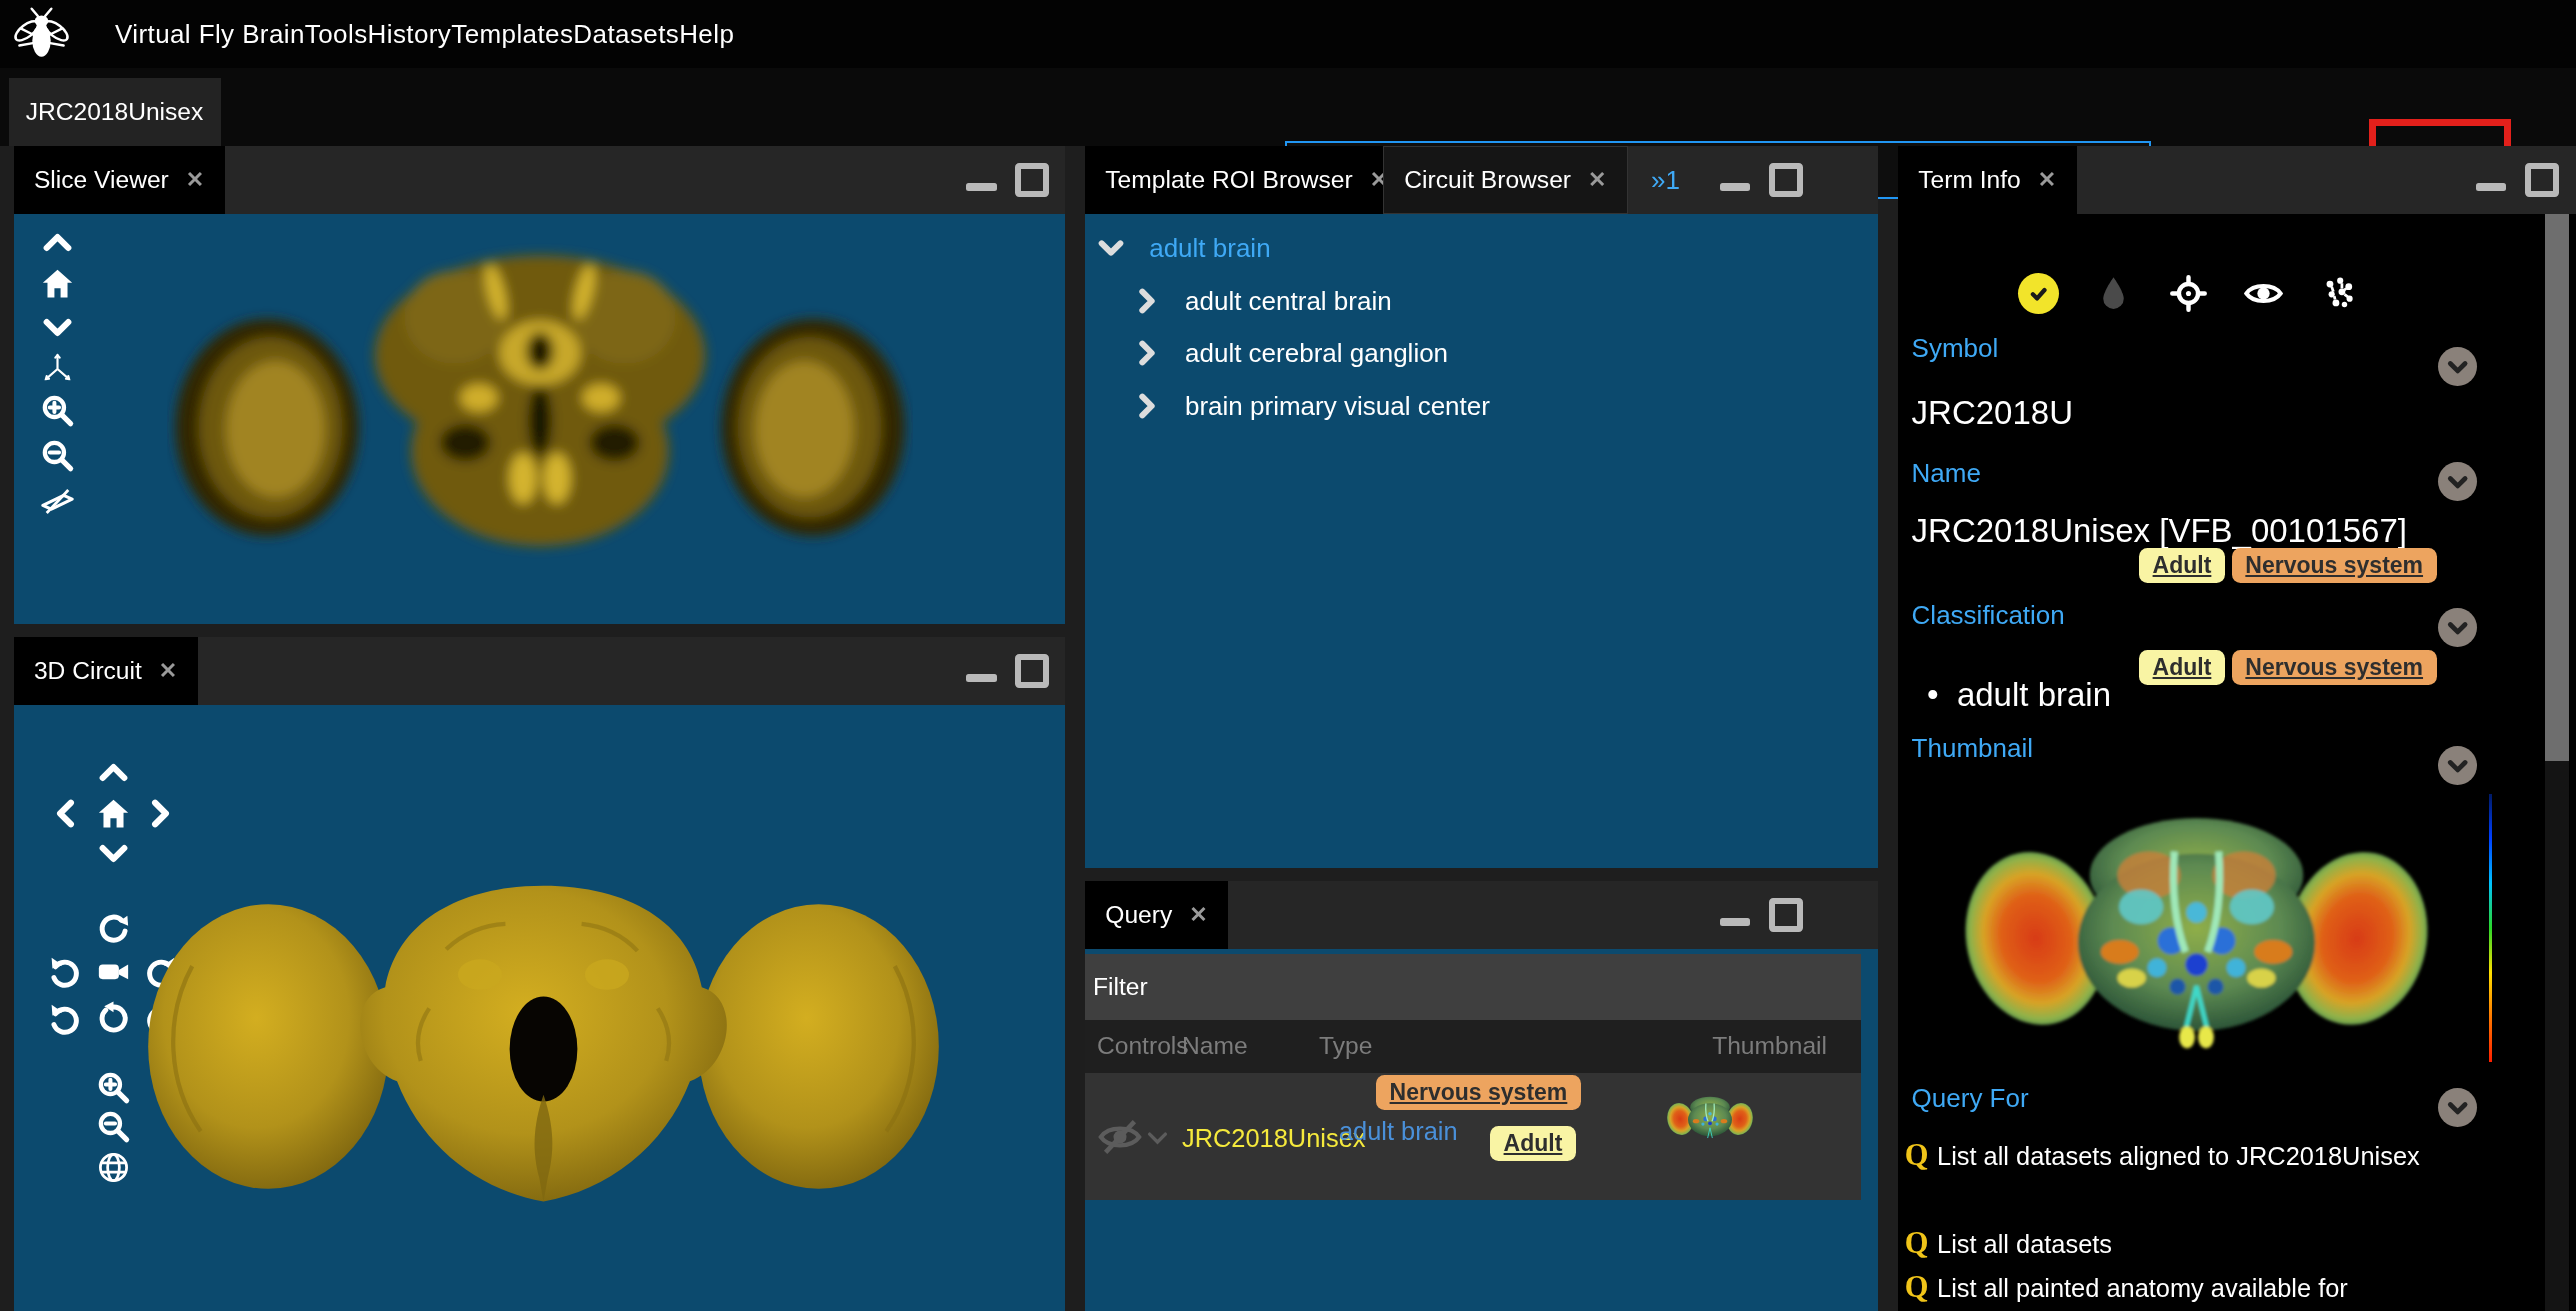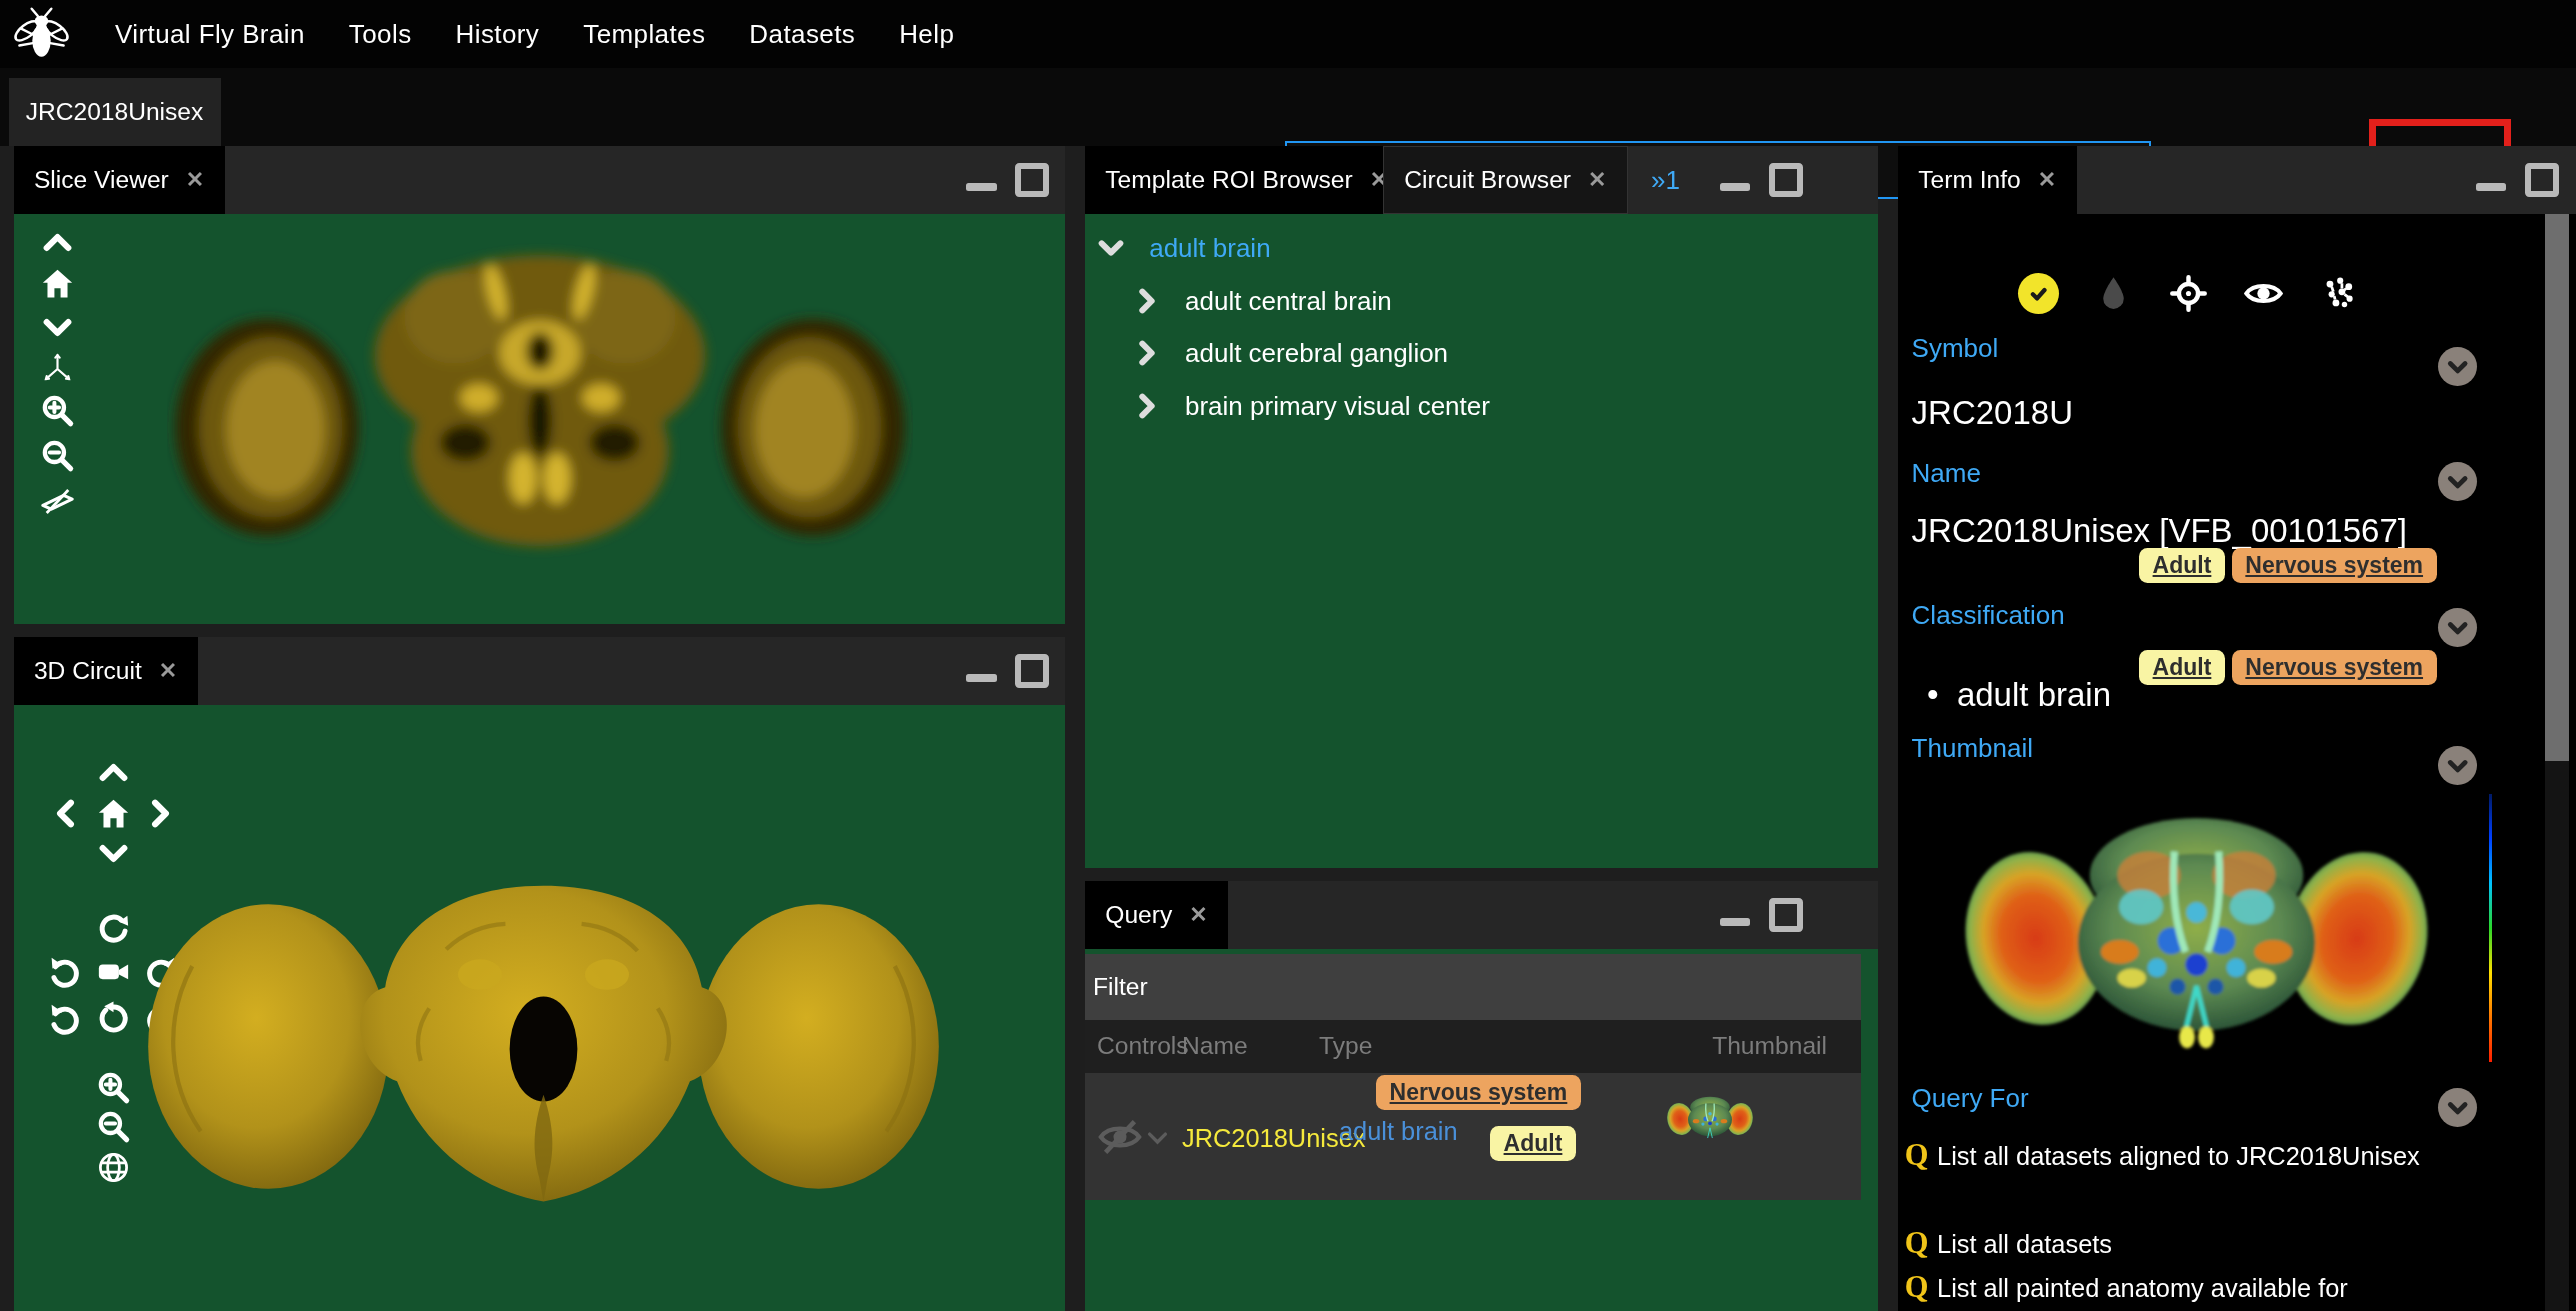--- a/index.html
+++ b/index.html
@@ -3,37 +3,37 @@
 <meta charset="utf-8">
 <style>
   html,body{margin:0;padding:0;background:#1e1e1e;}
   #app{position:relative;width:2576px;height:1312px;overflow:hidden;background:#1e1e1e;
        font-family:"Liberation Sans",sans-serif;color:#fff;}
   svg{display:block;}
   
   .navbar{position:absolute;left:0;top:0;width:2576px;height:68px;background:#030303;
           display:flex;align-items:center;}
   .brand{width:59px;height:59px;margin-left:12px;flex:0 0 auto;}
-  .navitems{display:flex;gap:44px;margin-left:44px;}
+  .navitems{display:flex;margin-left:44px;}
   .navitem{font-size:26px;letter-spacing:0.4px;color:#fff;cursor:pointer;white-space:nowrap;}
   
   .tabbar{position:absolute;left:0;top:68px;width:2576px;height:78px;background:#0a0a0a;}
   .wintab{position:absolute;left:8.5px;top:10.2px;width:212px;height:68px;background:#232323;
           display:flex;align-items:center;justify-content:center;font-size:24.6px;}
   .navchev{position:absolute;top:80px;width:39px;height:56px;color:#5a5a5a;}
   .searchbox{position:absolute;left:1285px;top:73px;width:866px;height:58px;background:#0e0e0e;
              border:2.5px solid #2196f3;display:flex;align-items:center;gap:22px;padding-left:20.3px;box-sizing:border-box;}
   .hamburger{width:34px;display:flex;flex-direction:column;gap:6px;}
   .hamburger span{display:block;height:5.1px;background:#fff;border-radius:1.7px;}
   .searchtext{font-size:26px;color:#fff;white-space:nowrap;}
   .tool{position:absolute;top:85px;width:46px;height:46px;color:#fff;cursor:pointer;}
   .tool-q{font-family:"Liberation Serif",serif;font-size:44px;font-weight:bold;line-height:46px;text-align:center;}
   .redbox{position:absolute;left:2369px;top:51px;width:142px;height:78px;border:7.6px solid #e3201b;box-sizing:border-box;}
   
-  .panel{position:absolute;background:#14532d;}
+  .panel{position:absolute;background:#0c4a6e;}
   .titlebar{position:absolute;left:0;top:0;right:0;height:68px;background:#262626;}
   .ptab{position:absolute;top:0;height:68px;background:#000;display:flex;align-items:center;
         gap:17px;padding:0 20.3px;font-size:24.6px;white-space:nowrap;cursor:pointer;}
   .ptab.inactive{background:#151515;border:0.8px solid #333;box-sizing:border-box;}
   .closex{color:#9a9a9a;font-size:22px;font-weight:bold;cursor:pointer;}
   .winbtns{position:absolute;top:0;height:68px;display:flex;align-items:center;gap:18.6px;}
   .btn-min{width:30.5px;height:7.6px;background:#b9b9b9;border-radius:2.5px;margin-top:13.6px;cursor:pointer;}
   .btn-max{width:22px;height:22px;border:6px solid #b9b9b9;border-radius:4.2px;cursor:pointer;}
   .ctl{position:absolute;width:37px;height:37px;color:#fff;cursor:pointer;}
   

